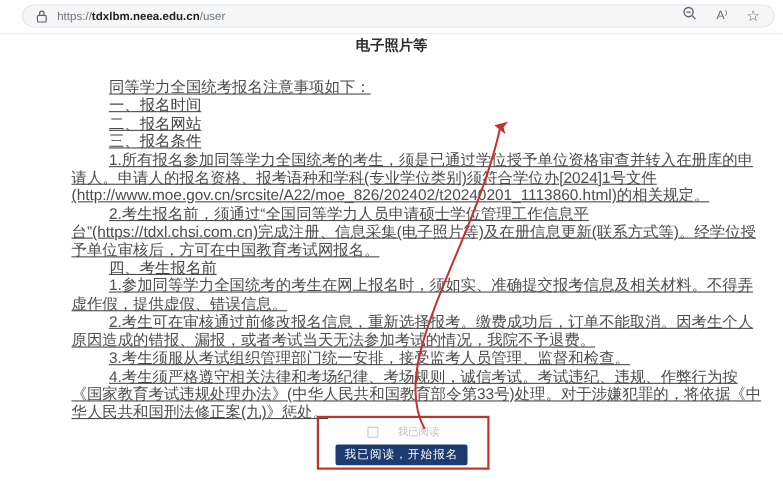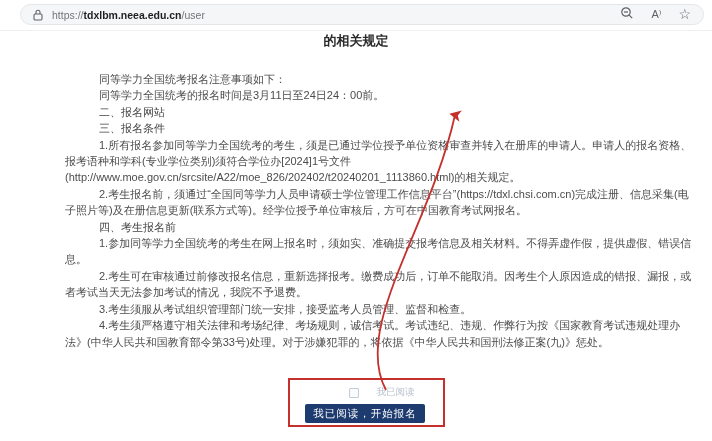--- a/index.html
+++ b/index.html
@@ -26,37 +26,37 @@
   .pill-icons .txt-icon{font-size:11px;color:#5f6368;line-height:1;}
   .pill-icons .star{font-size:14px;line-height:1;margin-top:-1px;}
   
   .page{position:absolute;left:0;top:30px;width:712px;height:411px;background:#fff;}
   .page-title{
     position:absolute;left:0;top:2px;width:712px;text-align:center;
     font-size:13px;font-weight:bold;color:#2b2b2b;z-index:2;
   }
   .notice{
     position:absolute;left:65px;top:41px;width:630px;z-index:1;
-    font-size:11px;line-height:16.4px;color:#4c4c4c;
+    font-size:14px;line-height:16.4px;color:#4c4c4c;text-decoration:underline;
   }
   .notice p{margin:0;text-indent:34px;}
   .notice .sec-h{color:#444;}
   
   .annotation{
     position:absolute;left:404px;top:16px;width:292px;z-index:4;
     color:var(--accent_red,#c5302c);font-size:12.5px;line-height:17.5px;font-weight:500;
   }
   
   .highlight-rect{
     position:absolute;left:288px;top:348px;width:157px;height:49px;
     border:2px solid var(--accent_red,#c5302c);z-index:2;box-sizing:border-box;
   }
   .agree-row{
     position:absolute;left:288px;top:356px;width:157px;z-index:3;
-    display:flex;align-items:center;justify-content:center;gap:18px;padding-left:15px;
+    display:flex;align-items:center;justify-content:center;gap:18px;
   }
   .checkbox{
     width:8px;height:8px;border:1px solid #c3cad4;background:#fafbfc;border-radius:1px;
   }
   .agree-label{font-size:9.5px;color:#b7c1cd;}
   .start-button{
     position:absolute;left:305px;top:374px;width:120px;height:19px;z-index:3;
     background:var(--button_navy,#1d3b6f);color:#fff;border:none;border-radius:2px;
     font-size:10.5px;letter-spacing:1px;line-height:19px;
     font-family:inherit;padding:0;cursor:pointer;
@@ -97,27 +97,27 @@
           <line x1="9.2" y1="9.2" x2="12.2" y2="12.2" stroke="#5f6368" stroke-width="1.2"></line>
         </svg>
       </span>
       <span class="txt-icon">A⁾</span>
       <span class="star">☆</span>
     </span>
   </div>
 </div>
 
 <div class="page">
-  <div class="page-title">的相关规定</div>
+  <div class="page-title">电子照片等</div>
 
 
   <div class="notice">
     <p>同等学力全国统考报名注意事项如下：</p>
     <div id="sections">
-        <p class="sec-p">同等学力全国统考的报名时间是3月11日至24日24：00前。</p>
+        <p class="sec-h">一、报名时间</p>
         <p class="sec-h">二、报名网站</p>
         <p class="sec-h">三、报名条件</p>
         <p class="sec-p">1.所有报名参加同等学力全国统考的考生，须是已通过学位授予单位资格审查并转入在册库的申请人。申请人的报名资格、报考语种和学科(专业学位类别)须符合学位办[2024]1号文件(http://www.moe.gov.cn/srcsite/A22/moe_826/202402/t20240201_1113860.html)的相关规定。</p>
         <p class="sec-p">2.考生报名前，须通过“全国同等学力人员申请硕士学位管理工作信息平台”(https://tdxl.chsi.com.cn)完成注册、信息采集(电子照片等)及在册信息更新(联系方式等)。经学位授予单位审核后，方可在中国教育考试网报名。</p>
         <p class="sec-h">四、考生报名前</p>
         <p class="sec-p">1.参加同等学力全国统考的考生在网上报名时，须如实、准确提交报考信息及相关材料。不得弄虚作假，提供虚假、错误信息。</p>
         <p class="sec-p">2.考生可在审核通过前修改报名信息，重新选择报考。缴费成功后，订单不能取消。因考生个人原因造成的错报、漏报，或者考试当天无法参加考试的情况，我院不予退费。</p>
         <p class="sec-p">3.考生须服从考试组织管理部门统一安排，接受监考人员管理、监督和检查。</p>
         <p class="sec-p">4.考生须严格遵守相关法律和考场纪律、考场规则，诚信考试。考试违纪、违规、作弊行为按《国家教育考试违规处理办法》(中华人民共和国教育部令第33号)处理。对于涉嫌犯罪的，将依据《中华人民共和国刑法修正案(九)》惩处。</p>
       </div>

